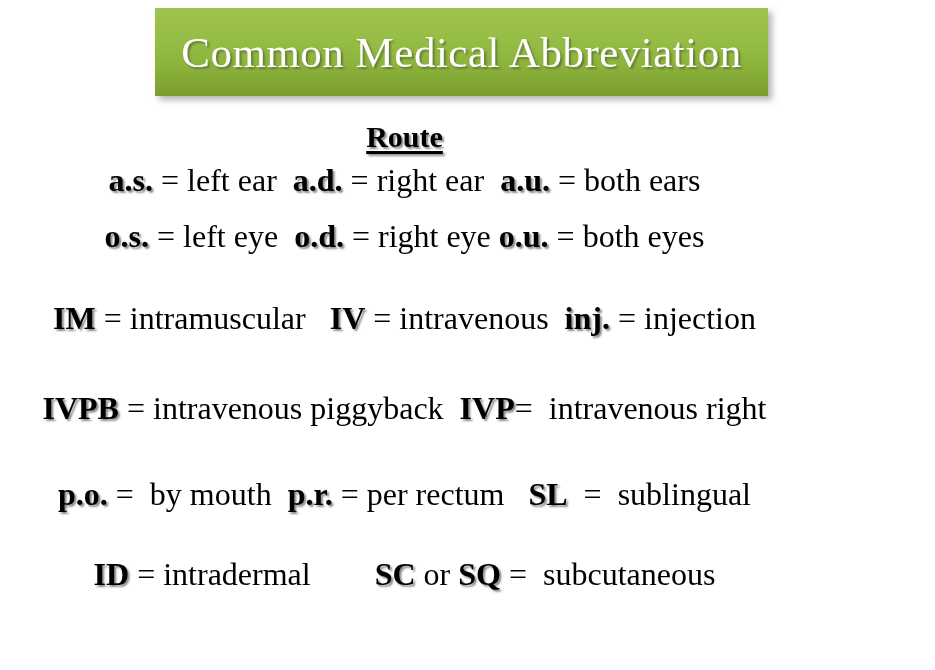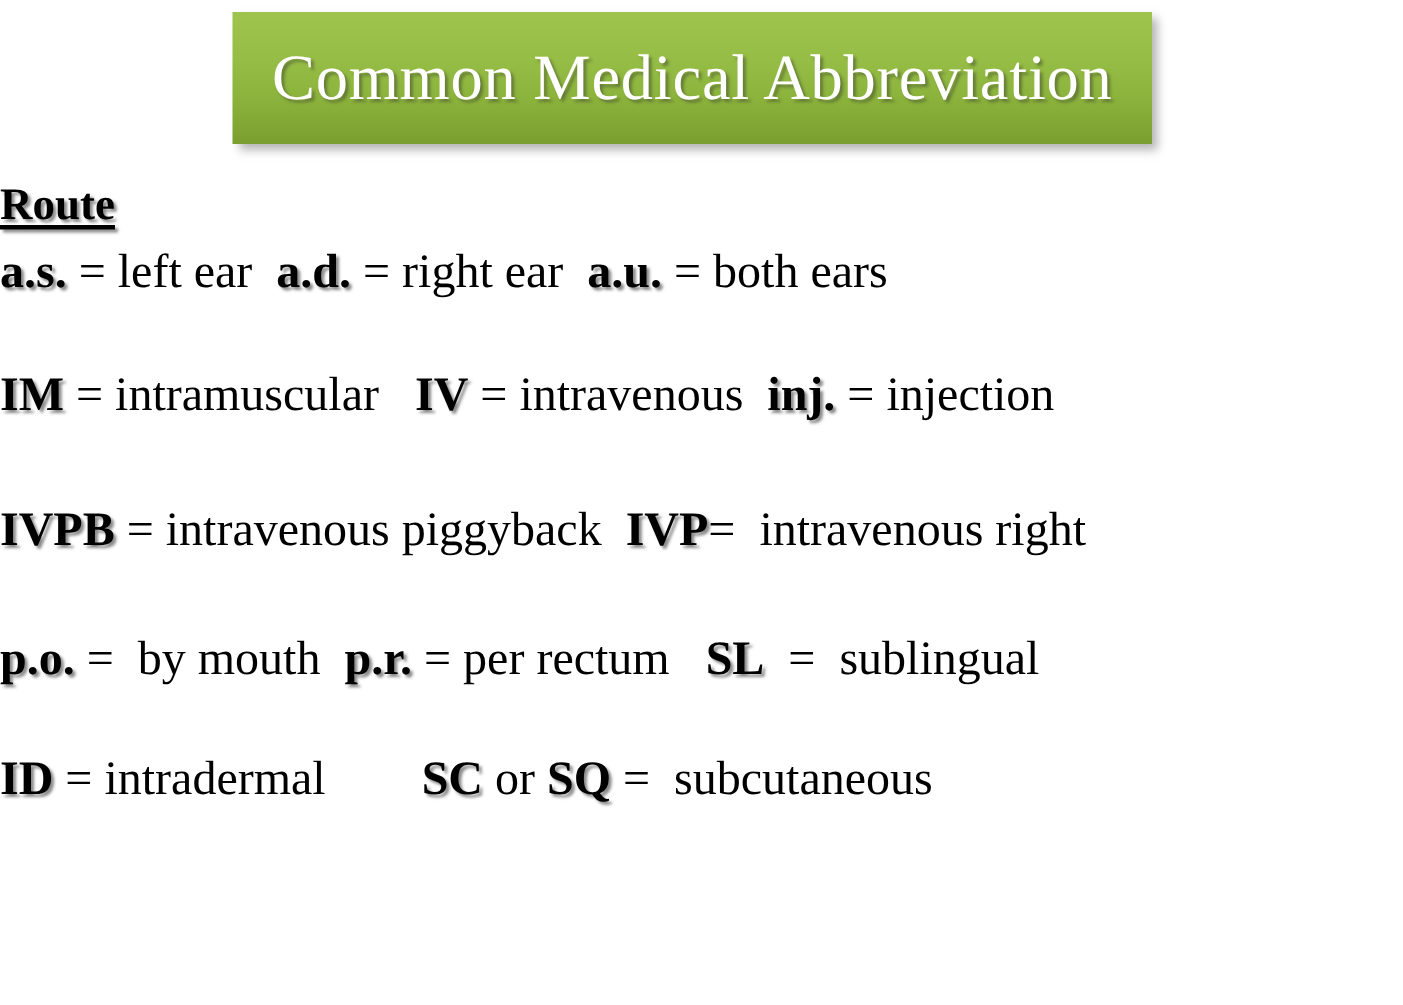--- a/index.html
+++ b/index.html
@@ -41,20 +41,21 @@
     white-space: nowrap;
     text-shadow: 2px 2px 2px rgba(70,80,50,0.55);
   }
 
   
   .content {
     position: absolute;
     left: 0;
     top: 120px;
     width: 809px;
+    text-align: center;
   }
 
   .section-heading {
     font-size: 30px;
     font-weight: bold;
     color: #000000;
     text-decoration: underline;
     text-underline-offset: 4px;
     margin: 0 0 10px 0;
     text-shadow: 2px 2px 2px rgba(100,100,100,0.75);
@@ -85,18 +86,19 @@
 <body>
 
 <div class="title-banner">
   <div class="title-text">Common Medical Abbreviation</div>
 </div>
 
 <div class="content">
   <div class="section-heading">Route</div>
   <div id="lines-container">
       <div class="line l1"><span class="abbr">a.s.</span><span class="def"> = </span><span class="def">left ear</span><span class="def">  </span><span class="abbr">a.d.</span><span class="def"> = </span><span class="def">right ear</span><span class="def">  </span><span class="abbr">a.u.</span><span class="def"> = </span><span class="def">both ears</span></div>
+      <div class="line l2"><span class="abbr">o.s.</span><span class="def"> = </span><span class="def">left eye</span><span class="def">  </span><span class="abbr">o.d.</span><span class="def"> = </span><span class="def">right eye</span><span class="def"> </span><span class="abbr">o.u.</span><span class="def"> = </span><span class="def">both eyes</span></div>
       <div class="line l3"><span class="abbr">IM</span><span class="def"> = </span><span class="def">intramuscular</span><span class="def">   </span><span class="abbr">IV</span><span class="def"> = </span><span class="def">intravenous</span><span class="def">  </span><span class="abbr">inj.</span><span class="def"> = </span><span class="def">injection</span></div>
       <div class="line l4"><span class="abbr">IVPB</span><span class="def"> = </span><span class="def">intravenous piggyback</span><span class="def">  </span><span class="abbr">IVP</span><span class="def">=  </span><span class="def">intravenous right</span></div>
       <div class="line l5"><span class="abbr">p.o.</span><span class="def"> =  </span><span class="def">by mouth</span><span class="def">  </span><span class="abbr">p.r.</span><span class="def"> = </span><span class="def">per rectum</span><span class="def">   </span><span class="abbr">SL</span><span class="def">  =  </span><span class="def">sublingual</span></div>
       <div class="line l6"><span class="abbr">ID</span><span class="def"> = </span><span class="def">intradermal</span><span class="def">        </span><span class="abbr">SC</span><span class="def"> or </span><span class="abbr">SQ</span><span class="def"> =  </span><span class="def">subcutaneous</span></div>
     </div>
 </div>
 
 </body></html>

